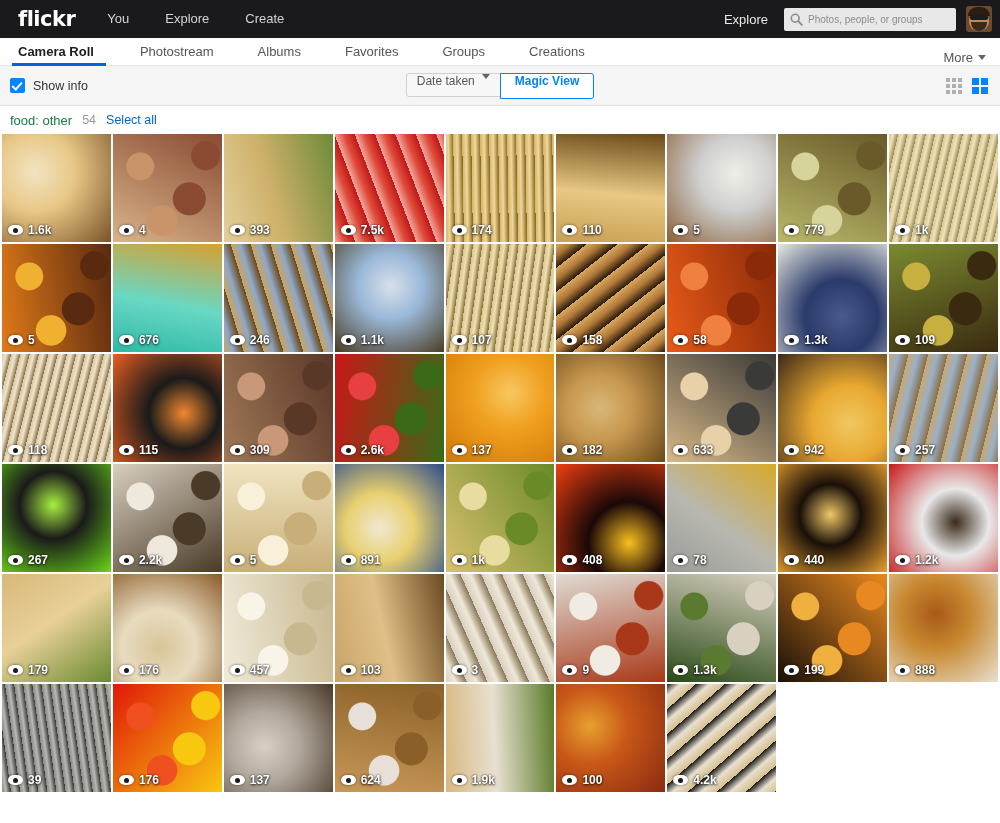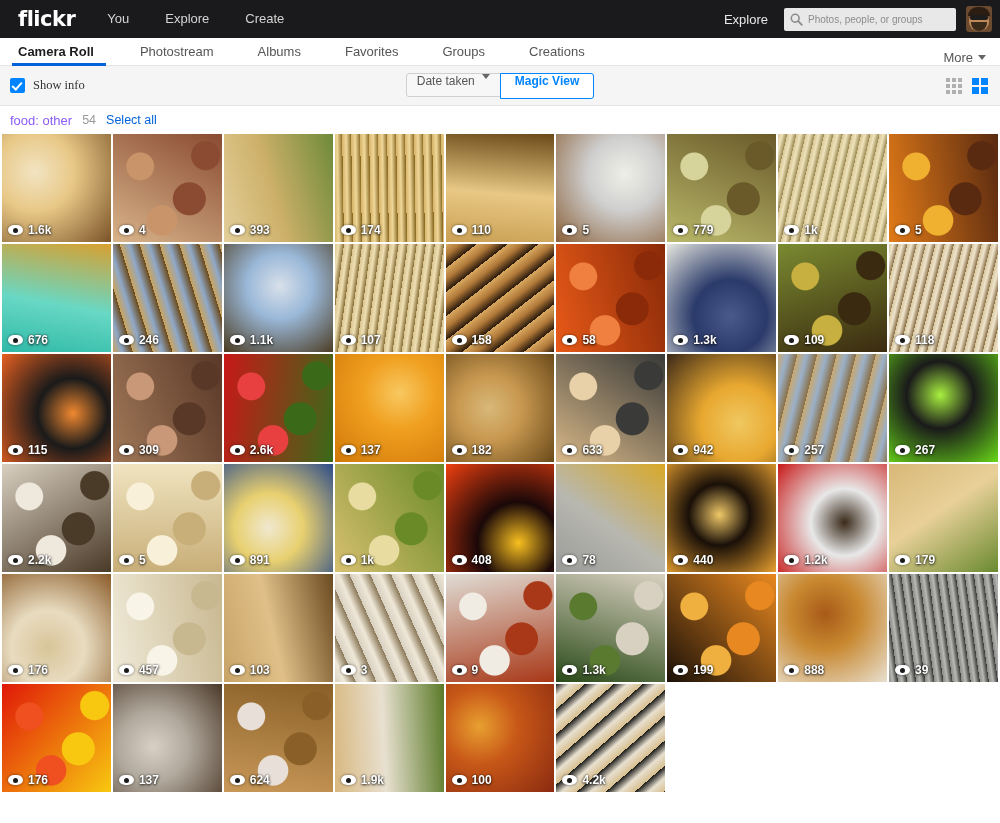--- a/index.html
+++ b/index.html
@@ -77,21 +77,21 @@
     font-size: 13px; color: #555; cursor: pointer;
   }
   .caret { width: 0; height: 0; border-left: 4px solid transparent;
            border-right: 4px solid transparent; border-top: 5px solid #666; }
 
   
   .toolbar {
     height: 40px; background: #f5f5f5; border-bottom: 1px solid #e4e4e4;
     display: flex; align-items: center; position: relative;
   }
-  .showinfo { display: flex; align-items: flex-end; gap: 8px; padding-left: 10px; cursor: pointer; font-family: Liberation Serif, serif; }
+  .showinfo { display: flex; align-items: flex-end; gap: 8px; padding-left: 10px; cursor: pointer; }
   .chk {
     width: 15px; height: 15px; background: #0084ff; border-radius: 2px;
     position: relative; flex: 0 0 auto;
   }
   .chk::after {
     content: ""; position: absolute; left: 4px; top: 2px;
     width: 4px; height: 8px; border: solid #fff;
     border-width: 0 2px 2px 0; transform: rotate(42deg);
   }
   .showinfo-label { font-size: 12.5px; color: #333; }
@@ -121,21 +121,21 @@
   .grid-ic-sm i { background: #b0b0b0; display:block; }
   .grid-ic-lg { display: grid; grid-template-columns: repeat(2,7px);
                 grid-template-rows: repeat(2,7px); gap: 2px; cursor:pointer; }
   .grid-ic-lg i { background: #0084ff; display:block; }
 
   
   .section-head {
     height: 28px; display: flex; align-items: center; gap: 10px;
     padding: 0 0 0 10px; background: #fff;
   }
-  .sec-title { font-size: 13px; color: #8b5cf6; }
+  .sec-title { font-size: 13px; color: #15803d; }
   .sec-count { font-size: 12.5px; color: #9a9a9a; }
   .sec-selectall { font-size: 12.5px; color: #0063dc; cursor: pointer; }
 
   
   .grid {
     display: grid; grid-template-columns: repeat(9, 1fr);
     gap: 2px; padding: 0 2px;
   }
   .cell {
     position: relative; height: 108px; overflow: hidden;
@@ -260,20 +260,27 @@
       </div>
     </div>
     <div class="cell">
       <div class="art" style="background: linear-gradient(74deg, rgb(227, 207, 154) 0%, rgb(205, 176, 105) 45%, rgb(110, 138, 58) 100%);"></div>
       <div class="badge">
         <span class="eye"></span>
         <span class="views">393</span>
       </div>
     </div>
     <div class="cell">
+      <div class="art" style="background: repeating-linear-gradient(69deg, rgb(240, 169, 160) 0px, rgb(224, 75, 58) 9px, rgb(192, 24, 24) 19px);"></div>
+      <div class="badge">
+        <span class="eye"></span>
+        <span class="views">7.5k</span>
+      </div>
+    </div>
+    <div class="cell">
       <div class="art" style="background: repeating-linear-gradient(89deg, rgb(216, 181, 106) 0px, rgb(239, 215, 154) 4px, rgb(138, 107, 36) 9px);"></div>
       <div class="badge">
         <span class="eye"></span>
         <span class="views">174</span>
       </div>
     </div>
     <div class="cell">
       <div class="art" style="background: linear-gradient(5deg, rgb(202, 160, 84) 0%, rgb(232, 200, 132) 45%, rgb(107, 74, 24) 100%);"></div>
       <div class="badge">
         <span class="eye"></span>

